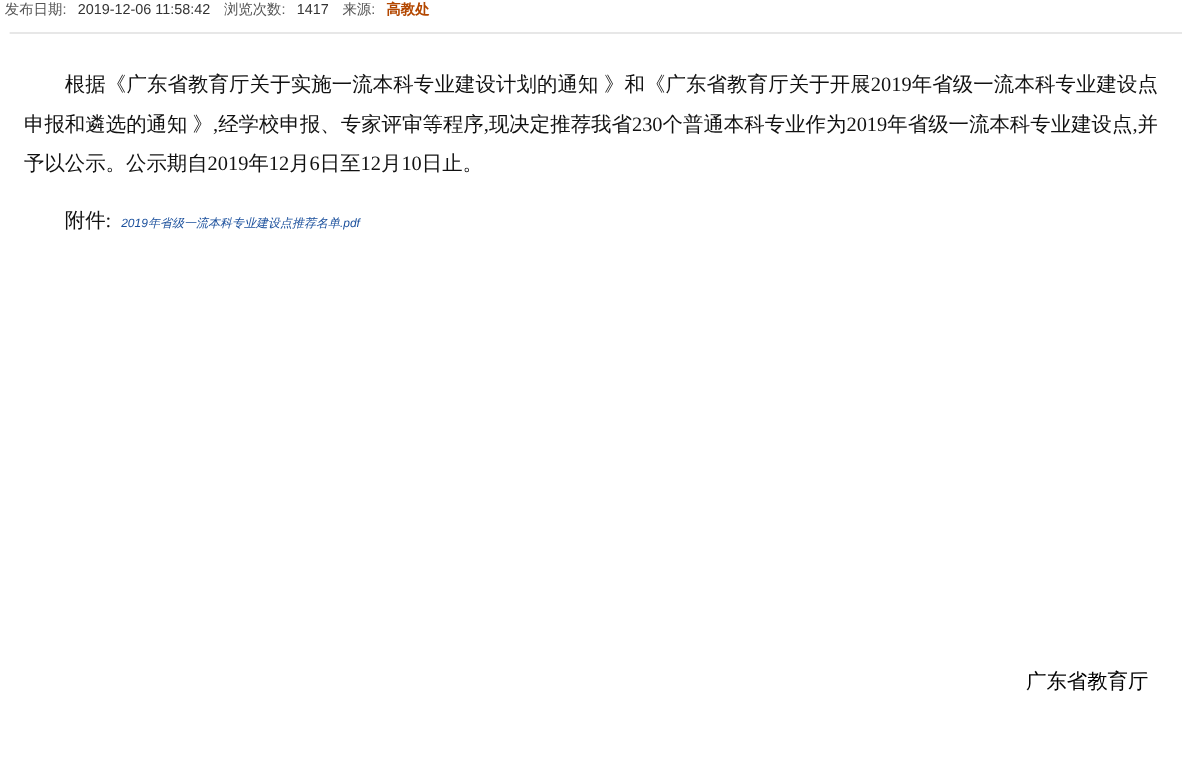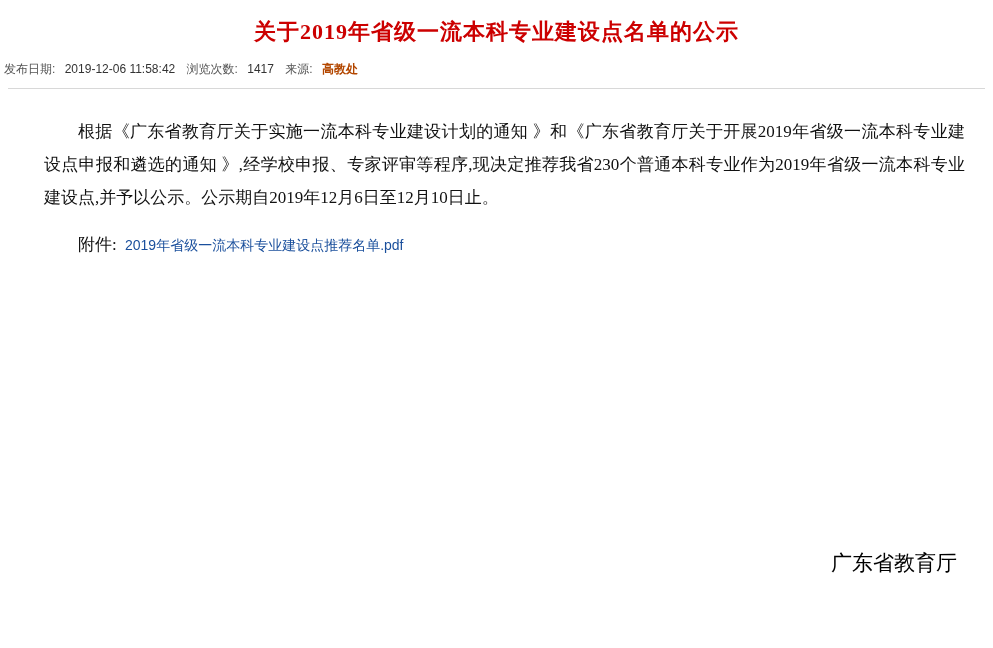--- a/index.html
+++ b/index.html
@@ -52,65 +52,65 @@
   }
   .meta-bar .meta-value.source {
     color: #b34700;
     font-weight: bold;
   }
   .divider {
     border-top: 1px solid #d8d8d8;
     margin: 0 8px;
   }
   .content {
-    padding: 26px 28px 0 44px;
+    padding: 26px 28px 0 20px;
     font-size: 17px;
     line-height: 1.95;
     color: #111111;
     font-family: "Liberation Serif", serif;
   }
   .content p {
     margin: 0 0 6px 0;
     text-indent: 2em;
     text-align: justify;
   }
   .attach-line {
     margin-top: 14px;
     text-indent: 2em;
   }
   .attach-label {
     font-size: 17px;
   }
   .attach-link {
     color: #1a4f9c;
-    font-size: 14px;
+    font-size: 10px;
     font-family: "Liberation Sans", sans-serif;
     text-decoration: none;
     cursor: pointer;
     margin-left: 4px;
+    font-style: italic;
   }
   .signature {
     position: absolute;
     right: 36px;
     bottom: 62px;
     text-align: right;
-    font-size: 21px;
+    font-size: 17px;
     line-height: 2.2;
     font-family: "Liberation Serif", serif;
   }
   .sig-line {
     display: block;
   }
 </style>
 </head>
 <body>
 
 <div class="page">
 
-  <div class="doc-title">关于2019年省级一流本科专业建设点名单的公示</div>
 
   <div class="meta-bar">
     <span class="meta-item">
       <span class="meta-label">发布日期:</span>
       <span class="meta-value">2019-12-06 11:58:42</span>
     </span>
     <span class="meta-item">
       <span class="meta-label">浏览次数:</span>
       <span class="meta-value">1417</span>
     </span>

